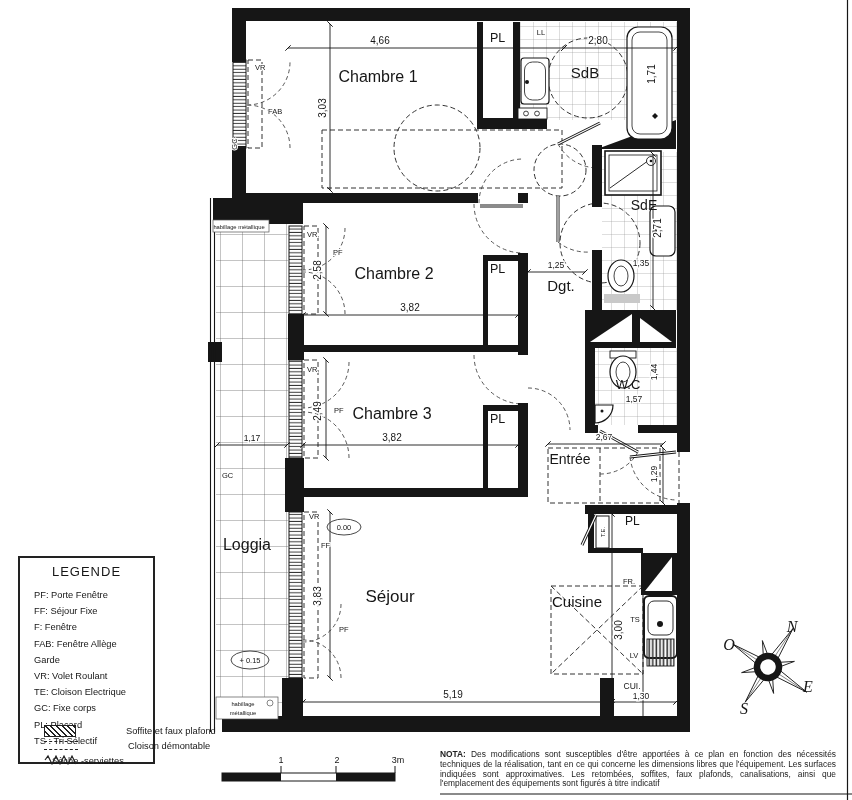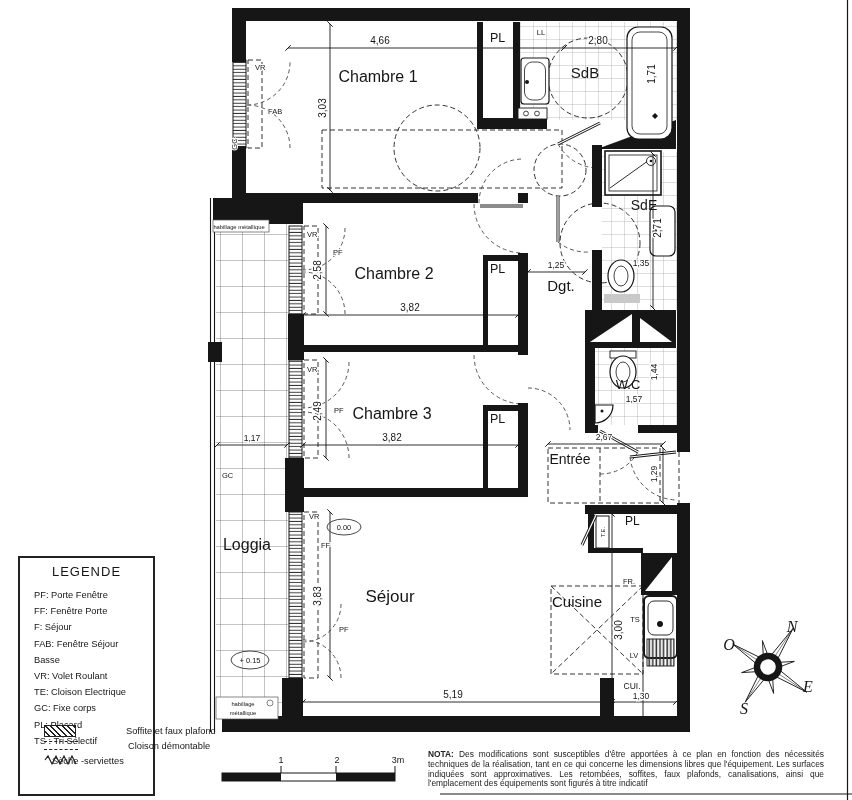--- a/index.html
+++ b/index.html
@@ -9,30 +9,30 @@
   svg text{font-family:"Liberation Sans", sans-serif;fill:#161616;}
   .room{font-size:16px;}
   .room-sm{font-size:14px;}
   .dim{font-size:10px;paint-order:stroke;stroke:#fff;stroke-width:3px;}
   .dim-sm{font-size:8.5px;paint-order:stroke;stroke:#fff;stroke-width:2.5px;}
   .tag{font-size:7.5px;paint-order:stroke;stroke:#fff;stroke-width:2px;}
   .pl{font-size:12.5px;}
   .tiny{font-size:5.8px;}
   .lvl{font-size:7.5px;}
   .compassL{font-family:"Liberation Serif", serif;font-style:italic;font-size:16px;}
-  #legend{position:absolute;left:18px;top:556px;width:137px;height:240px;
+  #legend{position:absolute;left:18px;top:556px;width:137px;height:208px;
           border:2px solid #222;background:#fff;box-sizing:border-box;}
   #legend .lg-title{text-align:center;font-size:13px;letter-spacing:1px;margin-top:6px;}
   #legend .lg-items{margin:8px 10px 0 14px;font-size:9.3px;line-height:16.2px;}
   #legend .lg-sw{position:absolute;left:24px;display:flex;align-items:center;height:13px;gap:42px;}
   #legend .lg-sw .lab{font-size:9.3px;margin-left:8px;white-space:nowrap;}
   .sw-hatch{width:30px;height:10px;border:1px solid #222;
      background:repeating-linear-gradient(45deg,#fff 0 2.5px,#222 2.5px 4px);}
   .sw-dash{width:34px;height:7px;border-top:1.4px dashed #222;border-bottom:1.4px dashed #222;}
-  #nota{position:absolute;left:428px;top:750px;width:396px;font-size:8.4px;
+  #nota{position:absolute;left:440px;top:750px;width:396px;font-size:8.4px;
         line-height:9.8px;text-align:justify;color:#222;}
   #nota b{font-weight:bold;}
 </style>
 </head>
 <body>
 
 <div id="stage">
 <svg width="852" height="800" viewBox="0 0 852 800">
   <defs>
     <pattern id="tile13" width="13" height="13" patternUnits="userSpaceOnUse">
@@ -341,23 +341,23 @@
   <g stroke="#161616" stroke-width="1.2">
     <line x1="847.5" y1="0" x2="847.5" y2="800"></line>
     <line x1="440" y1="794" x2="852" y2="794"></line>
   </g>
 </svg>
 
 <div id="legend">
   <div class="lg-title">LEGENDE</div>
   <div class="lg-items">
     <div>PF: Porte Fenêtre</div>
-    <div>FF: Fenêtre Porte</div>
-    <div>F: Séjour</div>
-    <div>FAB: Fenêtre Séjour Basse</div>
+    <div>FF: Séjour Fixe</div>
+    <div>F: Fenêtre</div>
+    <div>FAB: Fenêtre Allège Garde</div>
     <div>VR: Volet Roulant</div>
     <div>TE: Cloison Electrique</div>
     <div>GC: Fixe corps</div>
     <div>PL: Placard</div>
     <div>TS : Tri Sélectif</div>
   </div>
   <div class="lg-sw" style="top:166px">
     <span class="sw-hatch"></span>
     <span class="lab">Soffite et faux plafond</span>
   </div>

